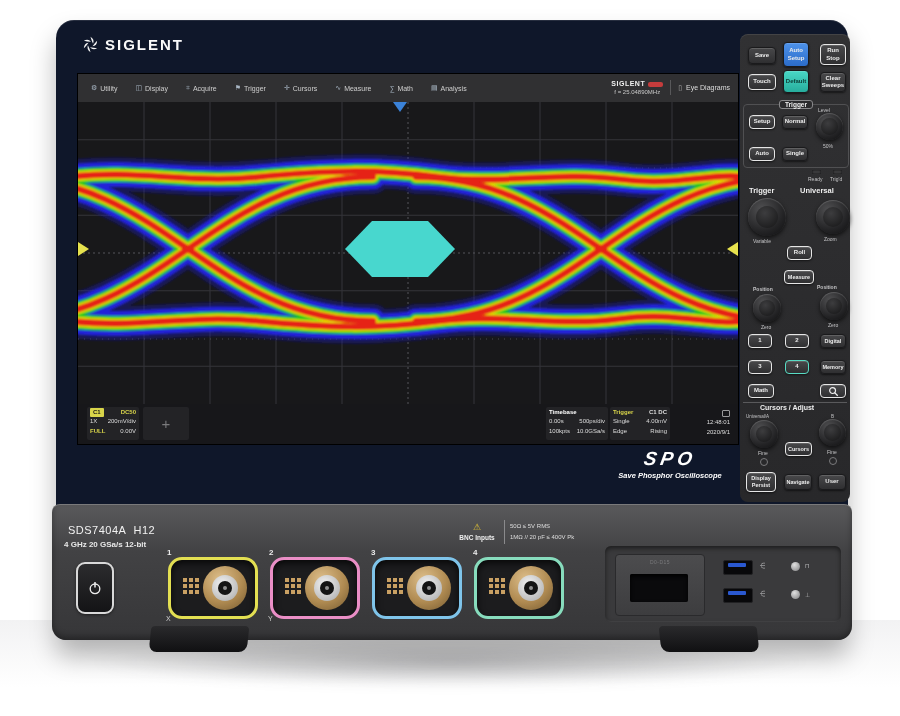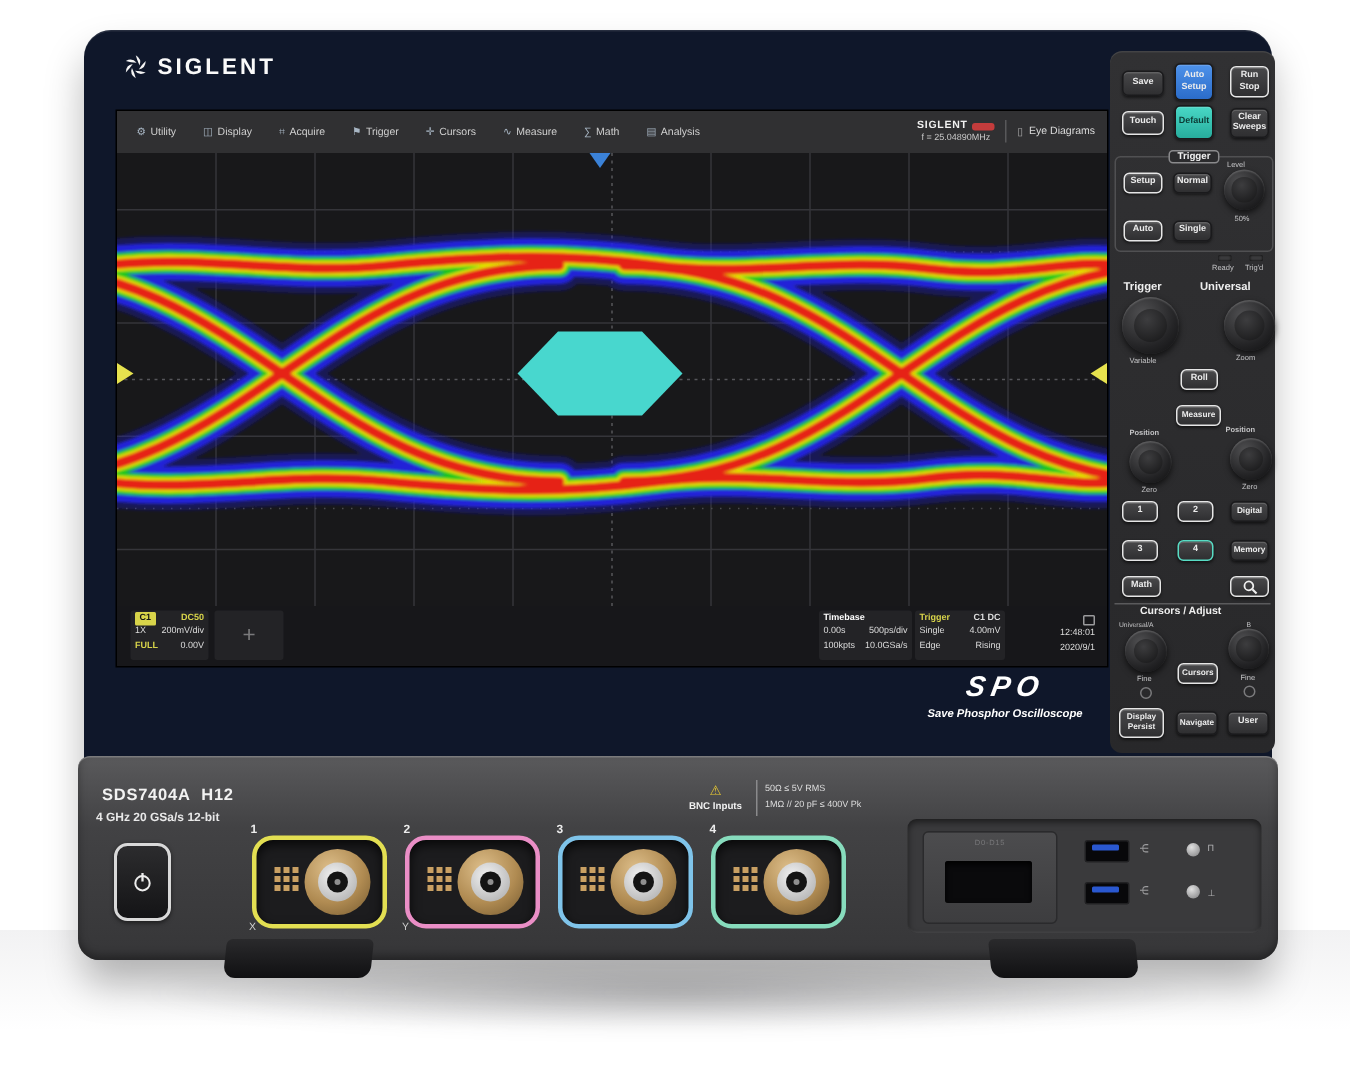--- a/index.html
+++ b/index.html
@@ -52,21 +52,21 @@
   .knob{position:absolute;border-radius:50%;background:radial-gradient(circle at 36% 30%,#505052,#232325 62%,#0e0e0f);box-shadow:0 2px 4px rgba(0,0,0,.65), inset 0 1px 1px rgba(255,255,255,.18);}
   .knob::after{content:"";position:absolute;inset:20%;border-radius:50%;background:radial-gradient(circle at 40% 32%,#3d3d3f,#151516);}
   .plab{position:absolute;color:#c4c4c6;font-size:5px;}
   .phead{position:absolute;color:#efefef;font-size:7.5px;font-weight:bold;}
   .sect{position:absolute;border:1px solid #505052;border-radius:4px;}
   .secttag{position:absolute;left:50%;top:-5px;transform:translateX(-50%);background:#2b2b2d;border:1px solid #8a8a8c;border-radius:3px;padding:0 5px;color:#efefef;font-size:6.5px;font-weight:bold;}
   .led{position:absolute;width:9px;height:4px;background:#3d3d3f;border-radius:1px;box-shadow:inset 0 0 2px #000;}
   .miniring{position:absolute;width:6px;height:6px;border:1px solid #7a7a7c;border-radius:50%;}
   
   .front{left:-4px;top:484px;width:800px;height:136px;background:linear-gradient(#5a5a5c,#424244 35%,#363638);border-radius:8px 8px 14px 14px;box-shadow:inset 0 1px 0 rgba(255,255,255,.22), inset 0 -3px 6px rgba(0,0,0,.35);}
-  .model{left:16px;top:20px;color:#f2f2f2;font-size:11px;font-weight:bold;letter-spacing:.5px;}
+  .model{left:16px;top:20px;color:#f2f2f2;font-size:11px;font-weight:normal;letter-spacing:.5px;}
   .specs{left:12px;top:36px;color:#e8e8e8;font-size:8px;font-weight:bold;}
   .pwr{left:24px;top:58px;width:34px;height:48px;border:2px solid #d9d9d9;border-radius:9px;background:linear-gradient(#2c2c2e,#141416);display:flex;align-items:center;justify-content:center;box-shadow:0 1px 3px rgba(0,0,0,.5);}
   .bnc{position:absolute;top:44px;width:92px;height:74px;}
   .bring{position:absolute;left:0;top:9px;width:84px;height:56px;border:3px solid;border-radius:14px;background:#1c1c1e;box-shadow:inset 0 3px 7px rgba(0,0,0,.75);}
   .bnum{position:absolute;left:-1px;top:0;color:#ececec;font-size:8px;font-weight:bold;}
   .baxis{position:absolute;left:-2px;bottom:0;color:#cfcfcf;font-size:7px;}
   .pins{position:absolute;left:12px;top:18px;width:4px;height:4px;background:#c9a063;box-shadow:6px 0 #c9a063,12px 0 #c9a063,0 6px #c9a063,6px 6px #c9a063,12px 6px #c9a063,0 12px #c9a063,6px 12px #c9a063,12px 12px #c9a063;}
   .bconn{position:absolute;right:8px;top:6px;width:44px;height:44px;border-radius:50%;background:radial-gradient(circle at 38% 30%,#ddbe8a,#b08b52 55%,#74592f);}
   .bconn2{position:absolute;inset:9px;border-radius:50%;background:radial-gradient(circle at 40% 35%,#f2f2f2,#a8a8a8);}
   .bconn3{position:absolute;inset:6px;border-radius:50%;background:#141414;}

